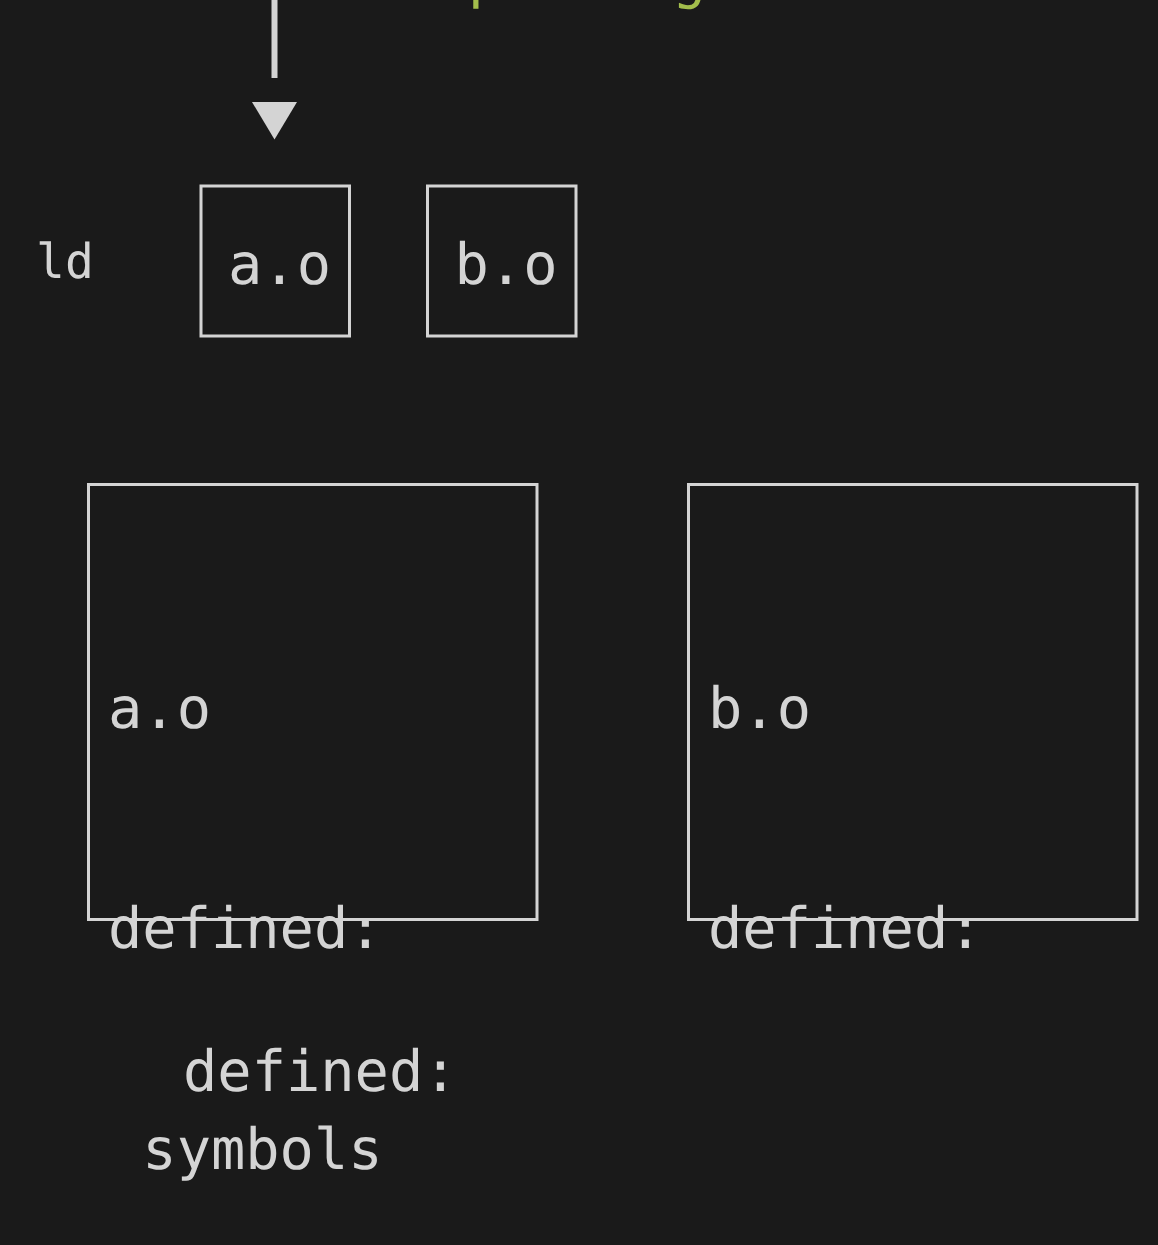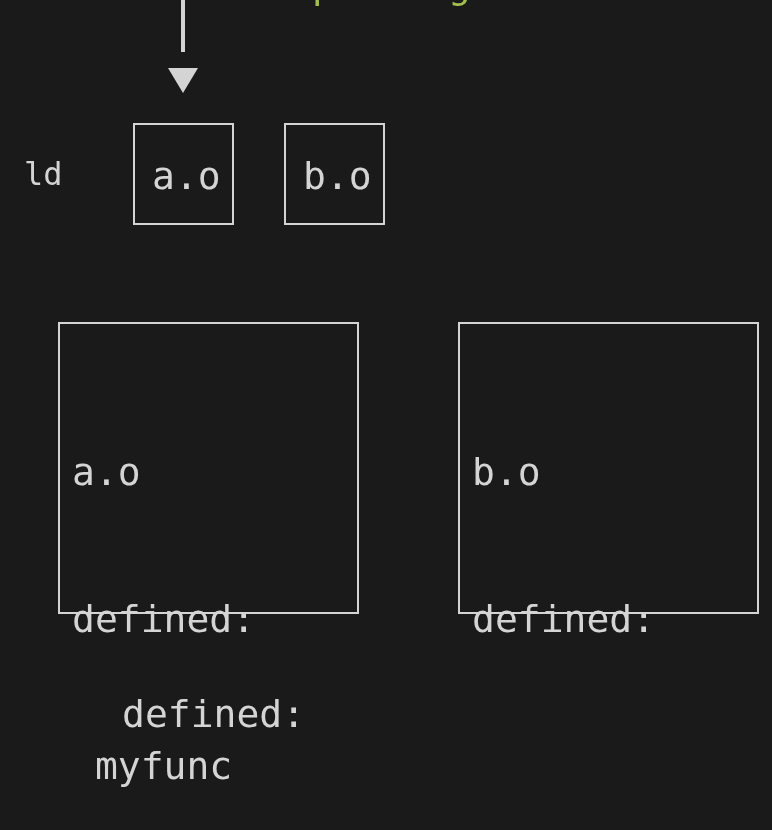--- a/index.html
+++ b/index.html
@@ -125,21 +125,21 @@
     <div class="chip-label">a.o</div>
   </div>
   <div class="obj-chip" id="chip-b">
     <div class="chip-label">b.o</div>
   </div>
 
   <div class="symtab" id="symtab-a">
     <div class="symtab-lines">
       <div>a.o</div>
       <div>defined:</div>
-      <div> myfunc</div>
+      <div> symbols</div>
       
       
     </div>
   </div>
 
   <div class="symtab" id="symtab-b">
     <div class="symtab-lines">
       <div>b.o</div>
       <div>defined:</div>
     </div>

